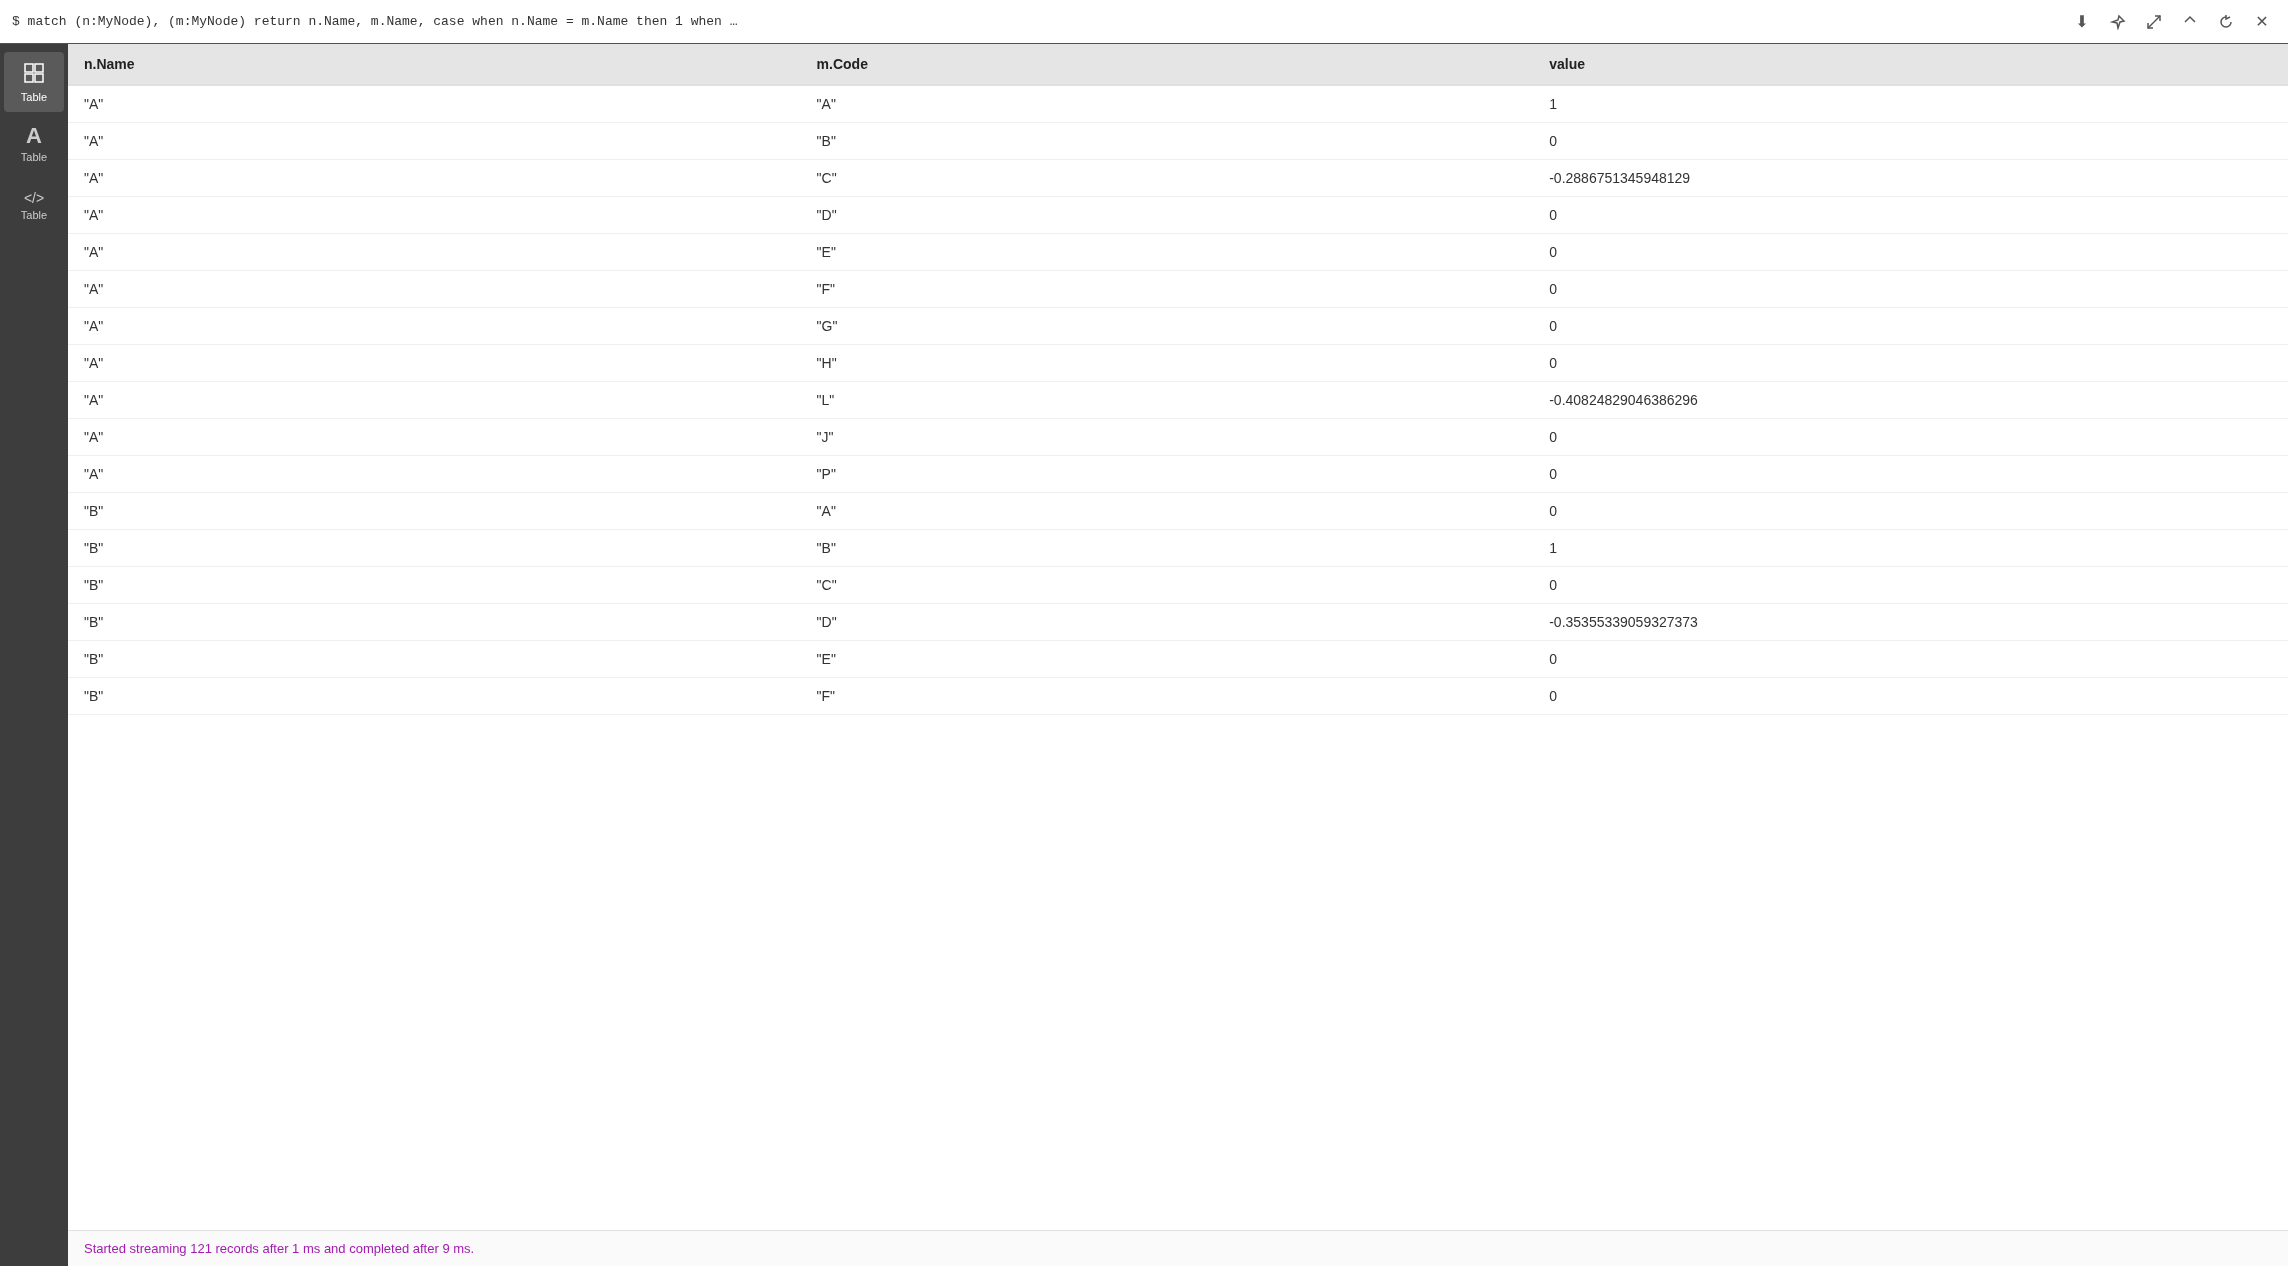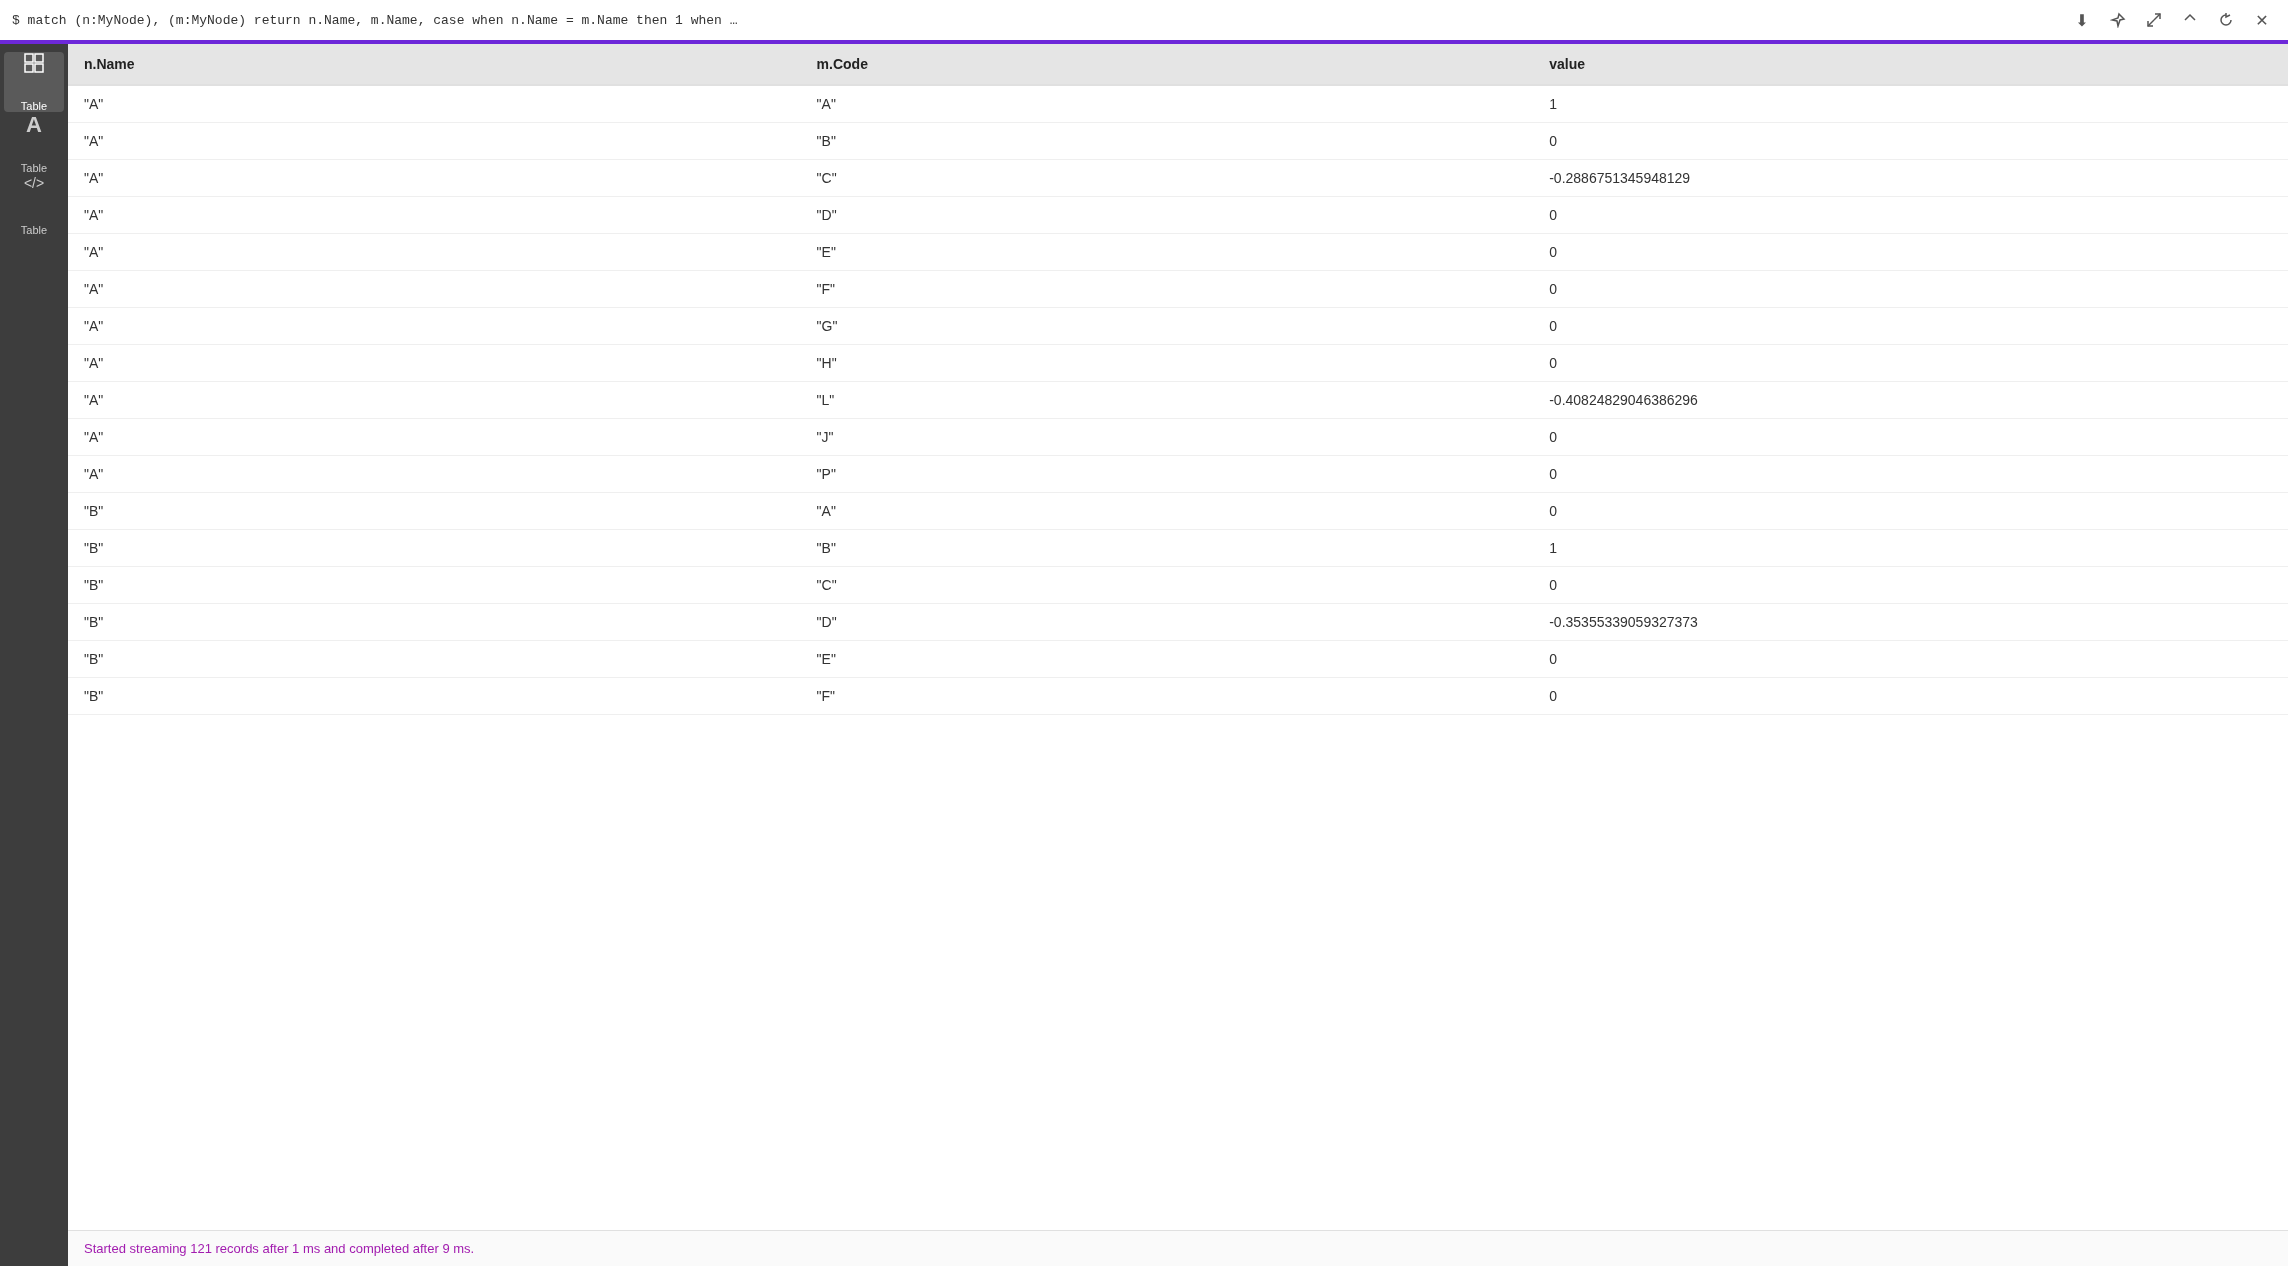--- a/index.html
+++ b/index.html
@@ -11,21 +11,21 @@
       flex-direction: column;
       height: 100vh;
       overflow: hidden;
     }
 
     
     .top-bar {
       display: flex;
       align-items: center;
       background: #ffffff;
-      border-bottom: 4px solid #6d28d9;
+      border-bottom: 1px solid #6d28d9;
       padding: 0 12px;
       height: 44px;
       flex-shrink: 0;
     }
     .query-text {
       flex: 1;
       font-family: 'Courier New', monospace;
       font-size: 13px;
       color: #333;
       white-space: nowrap;
@@ -67,21 +67,21 @@
       display: flex;
       flex-direction: column;
       align-items: center;
       padding-top: 8px;
       flex-shrink: 0;
     }
     .sidebar-item {
       display: flex;
       flex-direction: column;
       align-items: center;
-      justify-content: space-between;
+      justify-content: center;
       width: 60px;
       height: 60px;
       cursor: pointer;
       border-radius: 4px;
       color: #ccc;
       font-size: 11px;
       gap: 4px;
       margin-bottom: 2px;
     }
     .sidebar-item.active {

